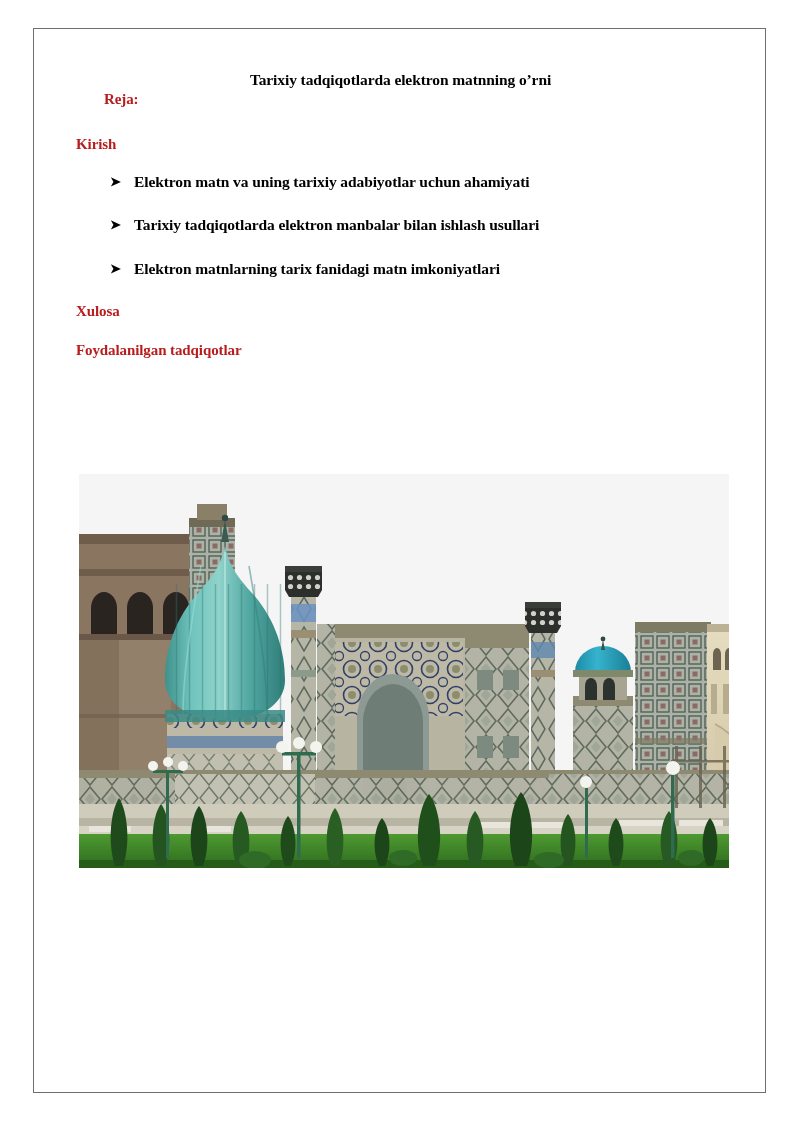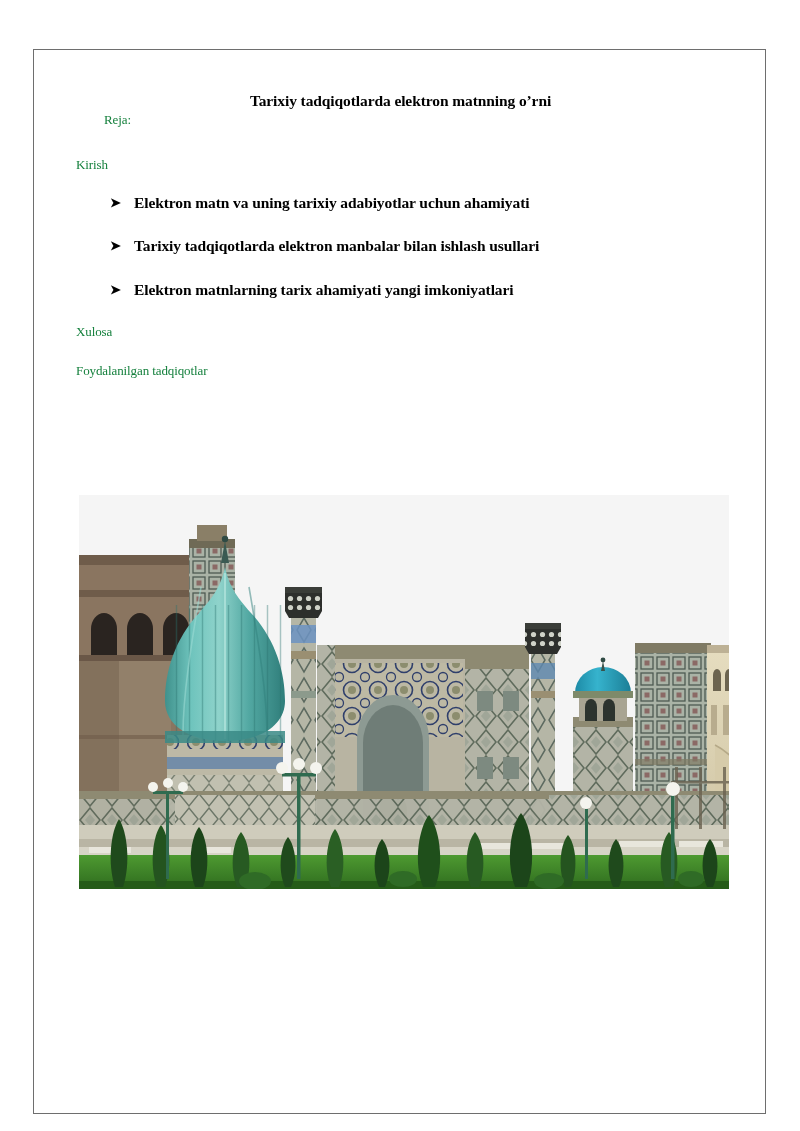--- a/index.html
+++ b/index.html
@@ -12,21 +12,21 @@
     height: 1131px;
     position: relative;
     font-family: "Liberation Serif", "DejaVu Serif", serif;
     overflow: hidden;
   }
 
   
   #page-frame {
     position: absolute;
     left: 33px;
-    top: 49px;
+    top: 28px;
     width: 733px;
     height: 1065px;
     border: 1px solid #6e6e6e;
     box-sizing: border-box;
     background: #ffffff;
   }
 
   
   #doc-body {
     position: absolute;
@@ -42,23 +42,23 @@
     width: 733px;
     text-align: center;
     font-weight: bold;
     font-size: 15.5px;
     color: #000000;
     letter-spacing: -0.1px;
   }
 
   .para {
     position: absolute;
-    font-weight: normal;
-    font-size: 13px;
-    color: #15803d;
+    font-weight: bold;
+    font-size: 15px;
+    color: #b91c1c;
     white-space: nowrap;
     letter-spacing: -0.1px;
   }
   .p-reja   { left: 70px;  top: 62px; }
   .p-kirish { left: 42px;  top: 107px; }
   .p-xulosa { left: 42px;  top: 274px; }
   .p-foyd   { left: 42px;  top: 313px; }
 
   .bullet-list {
     position: absolute;
@@ -121,21 +121,21 @@
         <span>Elektron matn va uning tarixiy adabiyotlar uchun ahamiyati</span>
       </div>
 
       <div class="bullet-item b1">
         <span class="marker">➤</span>
         <span>Tarixiy tadqiqotlarda elektron manbalar bilan ishlash usullari</span>
       </div>
 
       <div class="bullet-item b2">
         <span class="marker">➤</span>
-        <span>Elektron matnlarning tarix ahamiyati yangi imkoniyatlari</span>
+        <span>Elektron matnlarning tarix fanidagi matn imkoniyatlari</span>
       </div>
 
     </div>
 
     <div class="para p-xulosa">Xulosa</div>
 
     <div class="para p-foyd">Foydalanilgan tadqiqotlar</div>
 
   </div>
 

